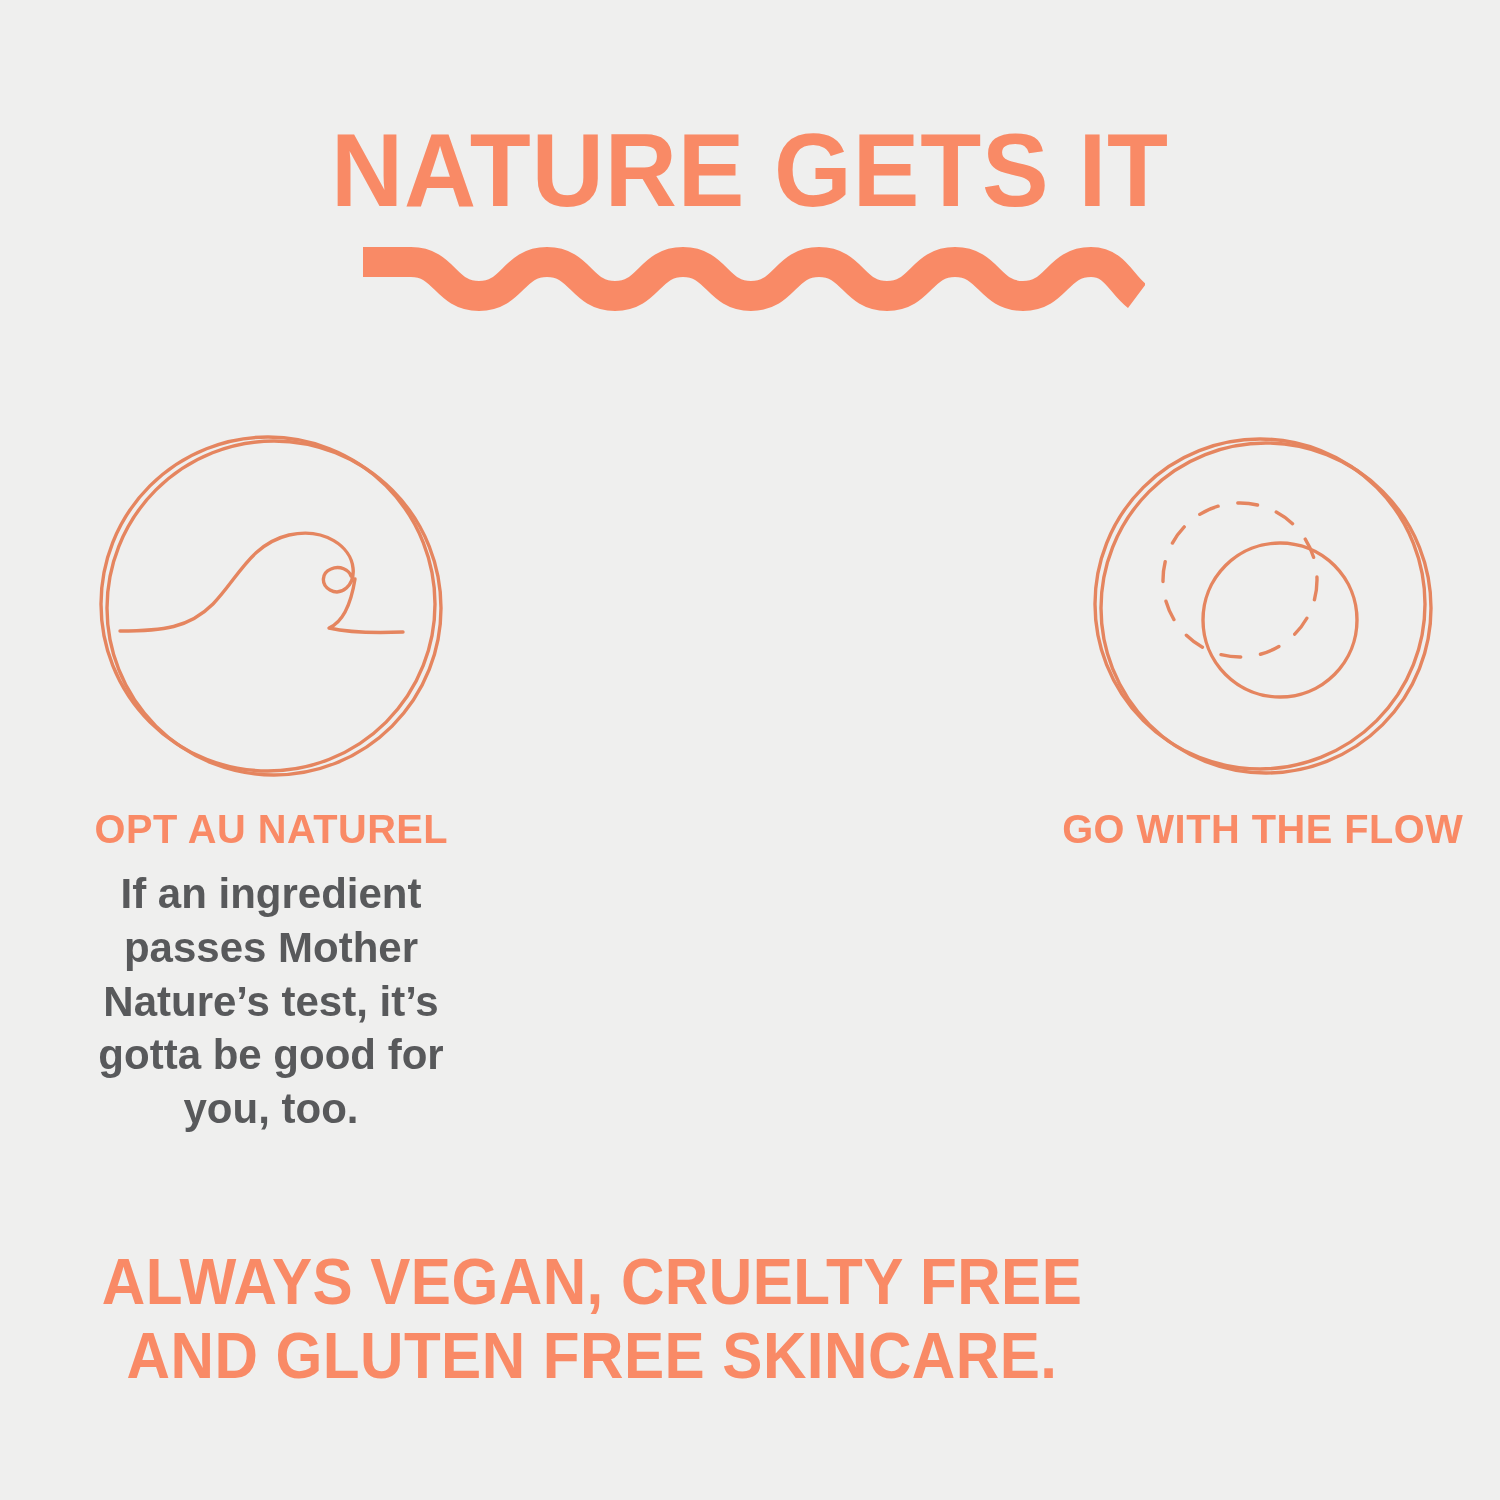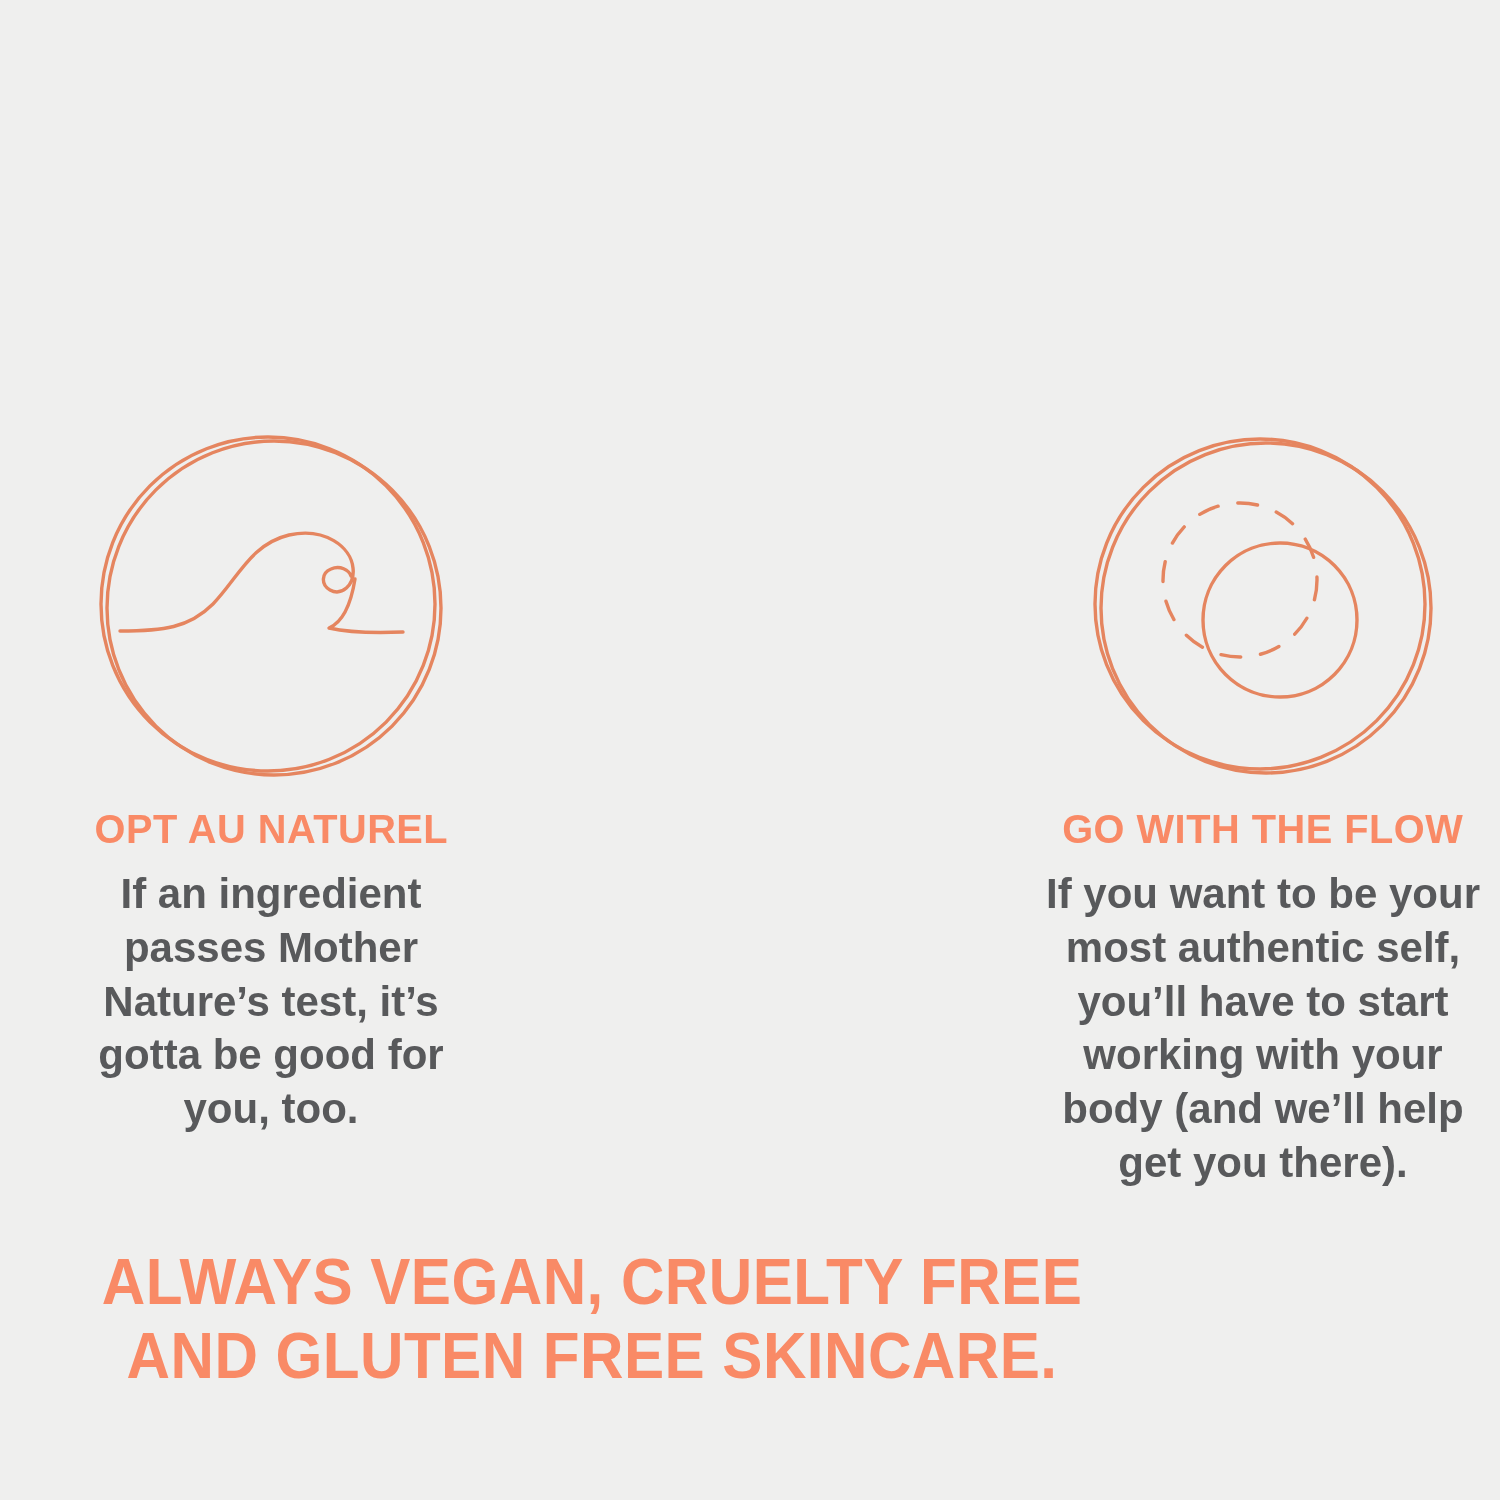--- a/index.html
+++ b/index.html
@@ -99,20 +99,41 @@
     color:#f98a66;
     transform:scaleX(0.94);
     transform-origin:center;
   }
 </style>
 </head>
 <body>
 
 <div id="page">
 
+  <div class="header">
+    <div class="headline">NATURE GETS IT</div>
+
+    <div class="wave-divider">
+      <svg width="790" height="78" viewBox="0 0 790 78" fill="none" aria-hidden="true">
+        <path d="M8 22
+                 C 8 22, 40 22, 56 22
+                 C 90 22, 90 56, 124 56
+                 C 158 56, 158 22, 192 22
+                 C 226 22, 226 56, 260 56
+                 C 294 56, 294 22, 328 22
+                 C 362 22, 362 56, 396 56
+                 C 430 56, 430 22, 464 22
+                 C 498 22, 498 56, 532 56
+                 C 566 56, 566 22, 600 22
+                 C 634 22, 634 56, 668 56
+                 C 702 56, 702 22, 736 22
+                 C 760 22, 766 44, 782 56" stroke="#f98a66" stroke-width="30" stroke-linecap="butt" stroke-linejoin="round" fill="none"></path>
+      </svg>
+    </div>
+  </div>
 
   <div class="columns">
 
     <div class="col">
       <div class="icon-wrap">
         <svg viewBox="0 0 356 356" width="356" height="356" fill="none" aria-hidden="true">
           <g stroke="#e5855f" stroke-width="3.4" fill="none" stroke-linecap="round" stroke-linejoin="round">
 
             <circle cx="175" cy="176" r="167"></circle>
             <circle cx="181" cy="180" r="167"></circle>
@@ -143,21 +164,20 @@
             <circle cx="175" cy="176" r="165"></circle>
             <circle cx="181" cy="180" r="165"></circle>
 
             <circle cx="155" cy="152" r="77" stroke-dasharray="20 20"></circle>
 
             <circle cx="195" cy="192" r="77"></circle>
           </g>
         </svg>
       </div>
       <div class="col-title">GO WITH THE FLOW</div>
-      <div class="col-body">If you want to be your most authentic self, you’ll have to start working with your body (and we’ll help get you there).</div>
     </div>
 
   </div>
 
   <div class="footer">
     <div class="footer-text">ALWAYS VEGAN, CRUELTY FREE AND GLUTEN FREE SKINCARE.</div>
   </div>
 
 </div>
 

